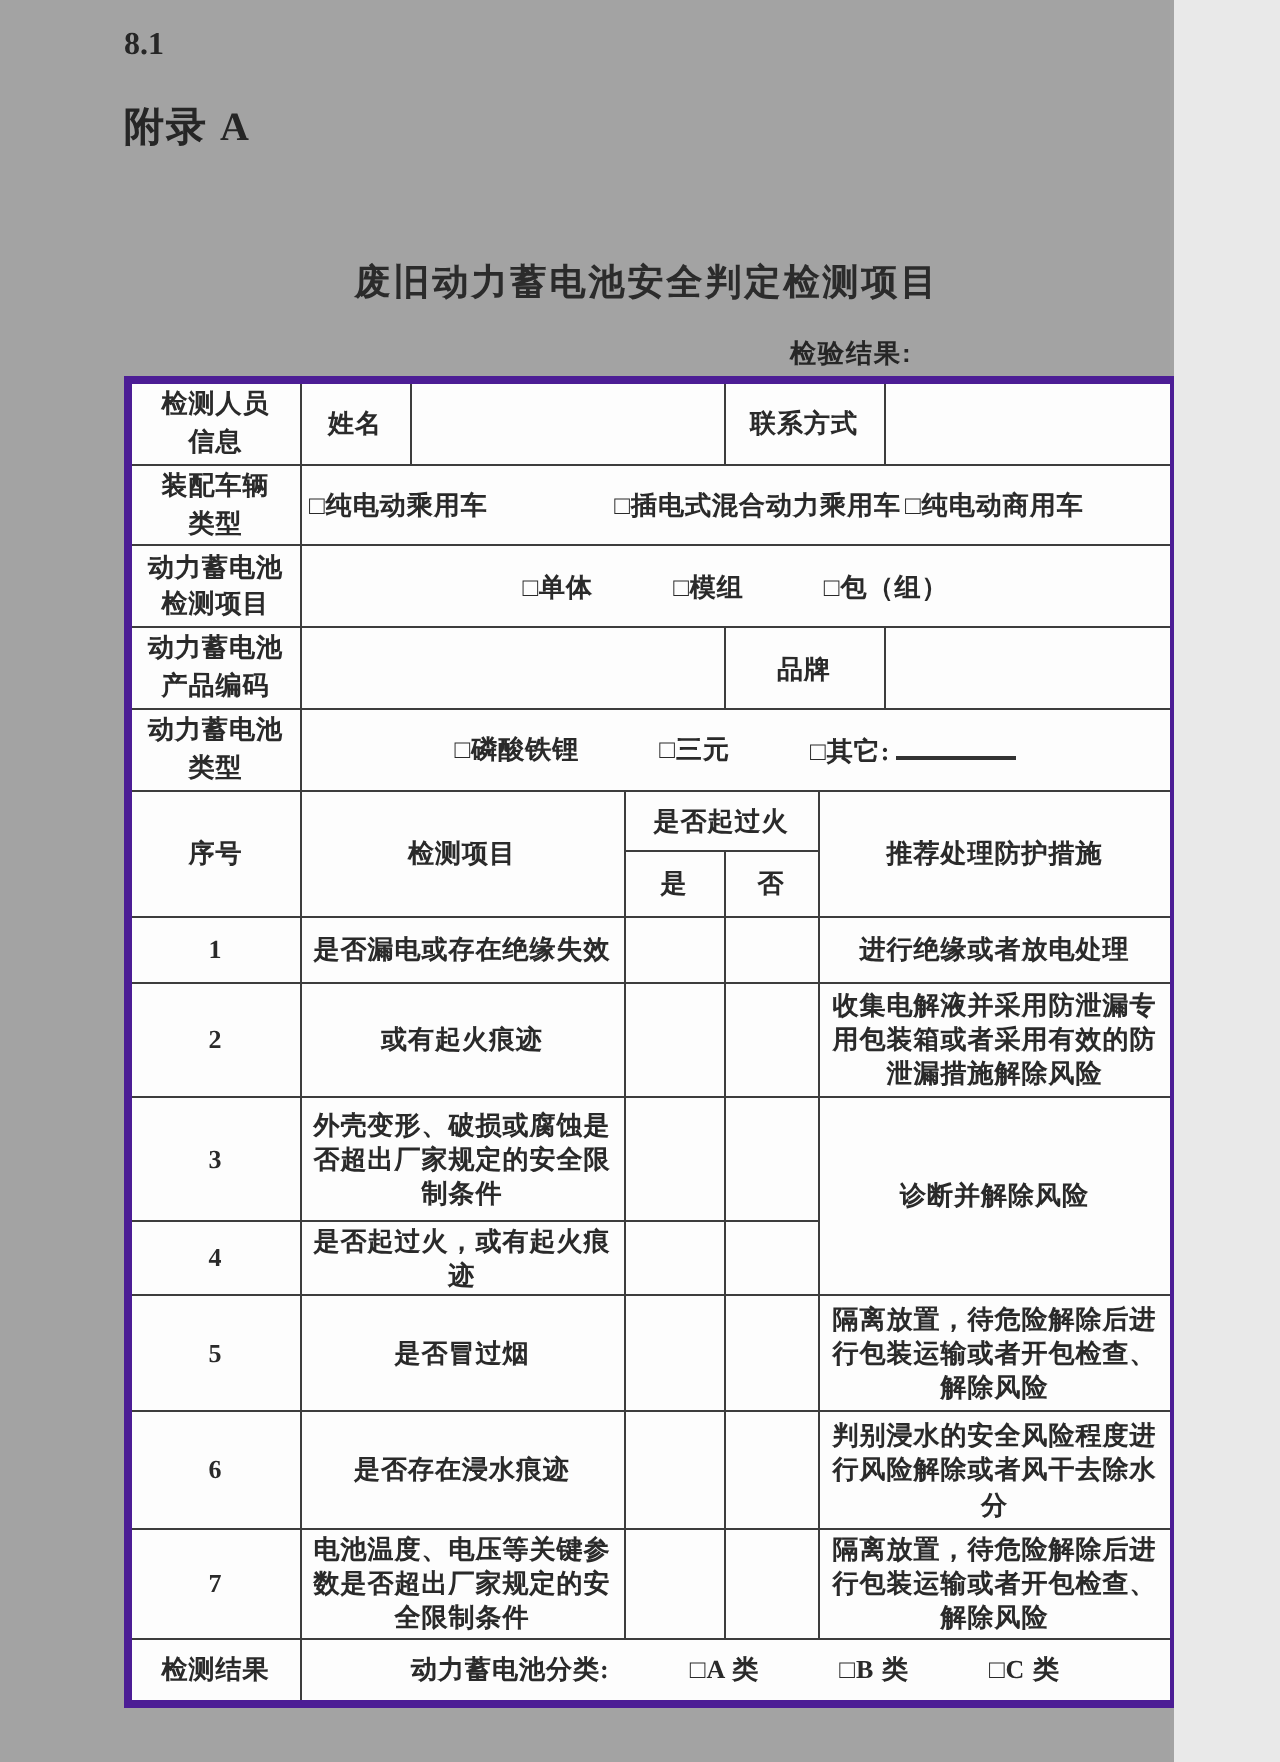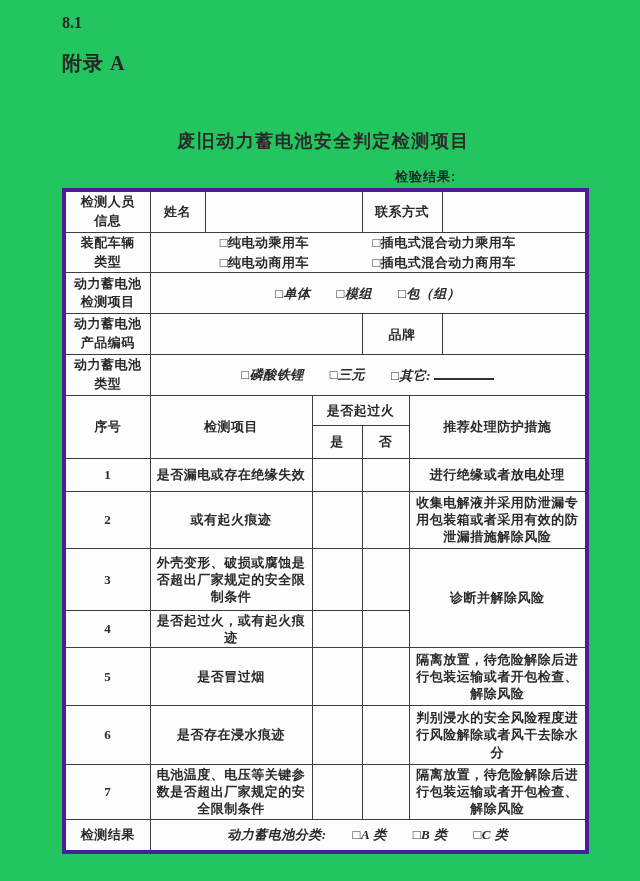--- a/index.html
+++ b/index.html
@@ -3,22 +3,22 @@
 <meta charset="utf-8">
 <style>
   html,body{margin:0;padding:0;}
   body{
     width:640px;height:881px;
     background:#e9e9e9;
     font-family:"Liberation Serif", serif;
   }
   .page{
     position:relative;
-    width:640px;height:881px;
-    background:#22c55e;
+    width:587px;height:881px;
+    background:#a3a3a3;
     color:#262626;
     overflow:hidden;
   }
   .sec-num{
     position:absolute;left:62px;top:14px;
     font-size:16px;font-weight:bold;
   }
   .appendix{
     position:absolute;left:62px;top:50px;
     font-size:20px;font-weight:bold;
@@ -49,25 +49,25 @@
     text-align:center;vertical-align:middle;
     padding:1px 4px;
     line-height:1.32;
     letter-spacing:0.5px;
     overflow:hidden;
   }
   table.form{border:4px solid #4c1d95;}
   .lbl span{display:block;line-height:1.45;}
   td.item-cell{text-align:left;padding-left:8px;letter-spacing:1px;}
   td.measure-cell{text-align:left;padding-left:6px;padding-right:4px;letter-spacing:1px;}
-  .opt-lines{display:flex;flex-direction:column;align-items:center;gap:2px;}
+  .opt-lines{display:flex;flex-direction:row;align-items:center;gap:2px;}
   .opt-line{display:flex;justify-content:center;}
   .opt-line .colA{width:118px;text-align:left;}
   .opt-line .colB{width:178px;text-align:right;}
-  .opt-row{display:flex;justify-content:center;gap:26px;align-items:center;font-style:italic;}
+  .opt-row{display:flex;justify-content:center;gap:40px;align-items:center;}
   .blank{display:inline-block;width:60px;height:12px;border-bottom:2px solid #333;margin-left:3px;}
   .h40{height:40px}.h41{height:41px}.h37{height:37px}
   .h30{height:30px}.h33{height:33px}.h57{height:57px}
   .h62{height:62px}.h35{height:35px}.h58{height:58px}
   .h59{height:59px}.h52{height:52px}
 </style>
 </head>
 <body>
 
 <div class="page">

